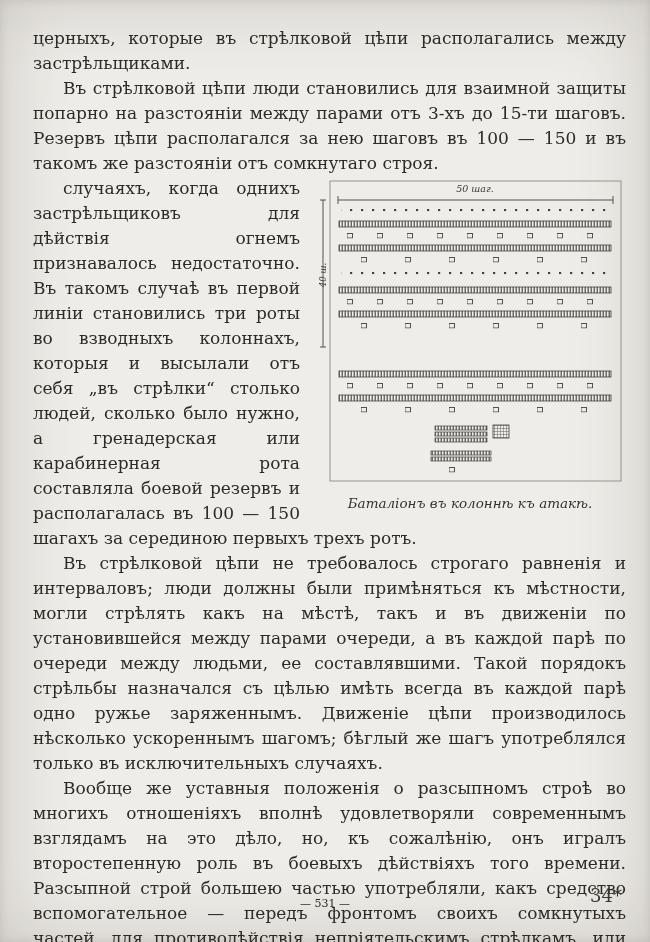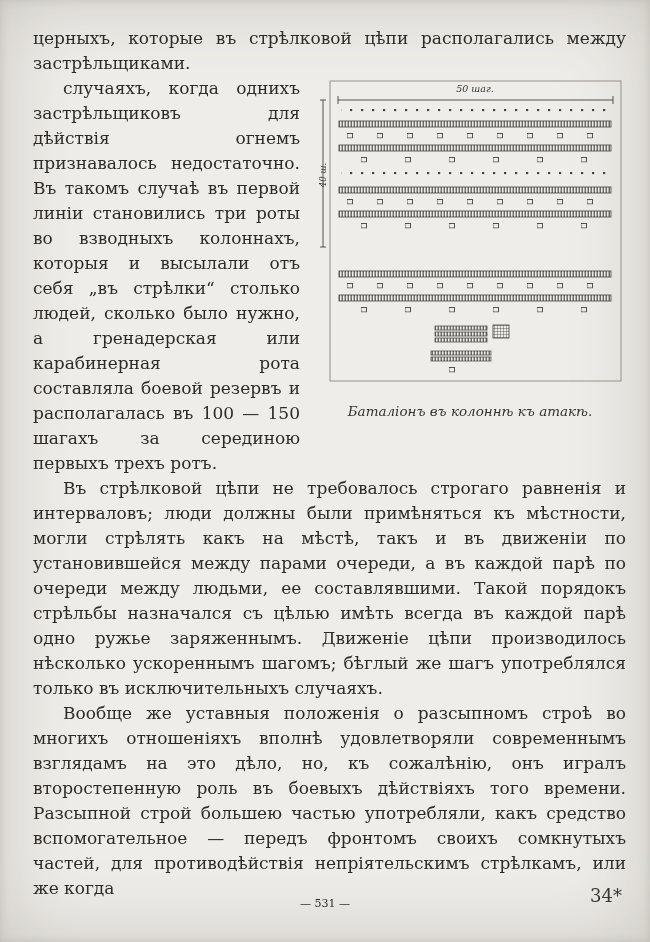--- a/index.html
+++ b/index.html
@@ -29,21 +29,21 @@
     text-indent:0;
   }
   .figbox { display:block;font-style:italic; }
   .figbox svg { display:block; margin:0 auto; }
   .figcaption {
     display:block;
     text-align:center;
     font-style:italic;
     font-size:13.5px;
     line-height:18px;
-    margin-top:15px;
+    margin-top:7px;
     color:#35322d;
   }
 
   .page-number {
     position:absolute;
     left:0; right:0; bottom:32px;
     text-align:center;
     font-size:11px;
     color:#2e2b27;
   }
@@ -55,20 +55,21 @@
   }
 </style>
 </head>
 <body>
 
 <div class="page">
   <div class="content">
 
     <p class="noindent"><span>церныхъ, которые въ стрѣлковой цѣпи располагались между застрѣльщиками.</span></p>
 
+    <p><span>Въ стрѣлковой цѣпи люди становились для взаимной защиты попарно на разстояніи между парами отъ 3-хъ до 15-ти шаговъ. Резервъ цѣпи располагался за нею шаговъ въ 100 — 150 и въ такомъ же разстояніи отъ сомкнутаго строя.</span></p>
 
     <p>
       <span class="figure">
         <span class="figbox">
           <svg width="306" height="308" viewBox="0 0 306 308" xmlns="http://www.w3.org/2000/svg">
             <defs>
               <pattern id="hatch" patternUnits="userSpaceOnUse" width="3" height="8">
                 <line x1="1.2" y1="0" x2="1.2" y2="8" stroke="#44413c" stroke-width="1.1"></line>
               </pattern>
               <pattern id="sqrow" patternUnits="userSpaceOnUse" width="30" height="6">

